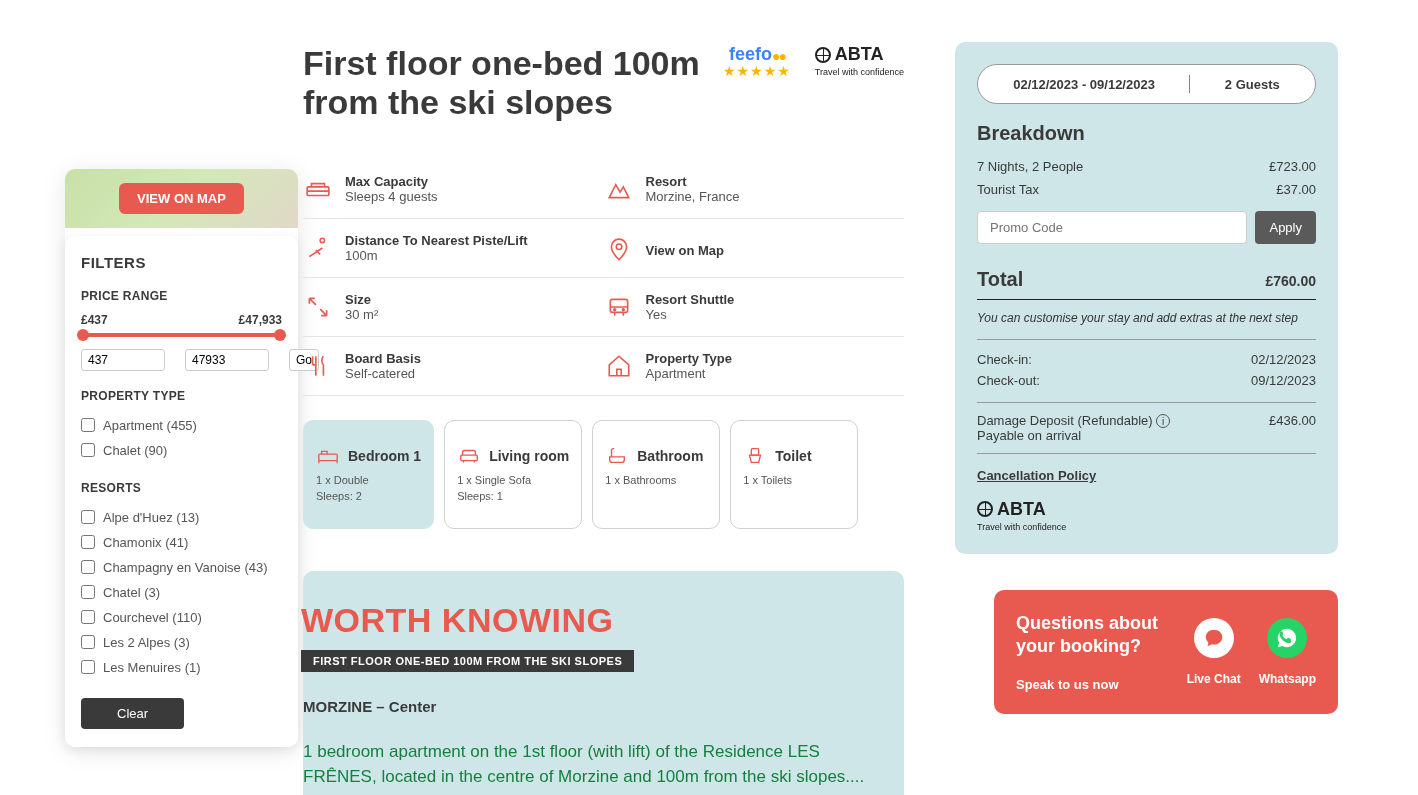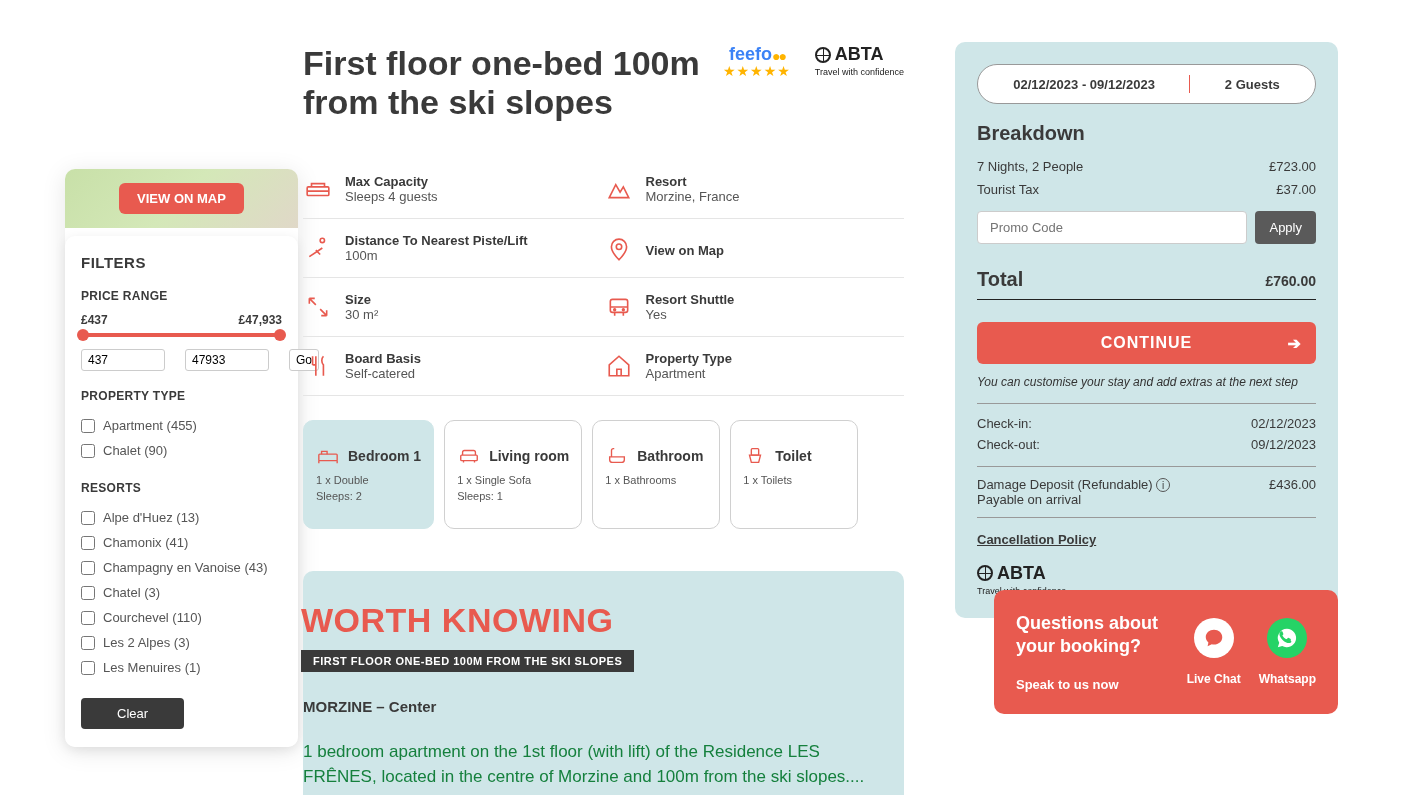--- a/index.html
+++ b/index.html
@@ -13,21 +13,21 @@
 .filter-body { background: #fff; border-radius: 10px; padding: 18px 16px; margin-top: 8px; box-shadow: 0 2px 12px rgba(0,0,0,0.08); }
 .filter-title { font-weight: 700; font-size: 15px; letter-spacing: 0.5px; margin-bottom: 18px; }
 .filter-label { font-weight: 700; font-size: 12px; letter-spacing: 0.3px; margin-bottom: 10px; }
 .price-range-top { display: flex; justify-content: space-between; font-size: 12px; font-weight: 600; margin-bottom: 6px; }
 .slider-track { height: 4px; background: #e85a4f; border-radius: 2px; position: relative; margin-bottom: 12px; }
 .slider-thumb { width: 12px; height: 12px; background: #e85a4f; border-radius: 50%; position: absolute; top: -4px; }
 .price-inputs { display: flex; gap: 20px; margin-bottom: 18px; align-items: center; }
 .price-inputs input { width: 84px; padding: 3px 6px; border: 1px solid #ccc; border-radius: 3px; font-size: 12px; }
 .go-btn { border: 1px solid #ccc; background: #fff; padding: 3px 6px; border-radius: 3px; font-size: 12px; cursor: pointer; }
 .filter-section { margin-bottom: 18px; }
-.checkbox-item { display: flex; align-items: flex-end; gap: 8px; padding: 5px 0; font-size: 13px; color: #555; }
+.checkbox-item { display: flex; align-items: flex-start; gap: 8px; padding: 5px 0; font-size: 13px; color: #555; }
 .checkbox-item input { width: 14px; height: 14px; cursor: pointer; }
 .clear-btn { background: #3a3a3a; color: #fff; border: none; padding: 8px 36px; border-radius: 4px; font-size: 13px; cursor: pointer; }
 
 
 .main { position: absolute; left: 303px; top: 44px; width: 601px; }
 .title-row { display: flex; justify-content: space-between; align-items: flex-start; }
 .page-title { font-size: 34px; font-weight: 700; color: #3a3a3a; line-height: 1.15; max-width: 420px; }
 .badges { display: flex; gap: 24px; align-items: flex-start; }
 .feefo { text-align: center; }
 .feefo-text { font-weight: 700; font-size: 18px; color: #3b82f6; display: inline-block; }
@@ -350,24 +350,20 @@
         <span>£37.00</span>
       </div>
     <div class="promo-row">
       <input class="promo-input" placeholder="Promo Code" style="">
       <button class="apply-btn">Apply</button>
     </div>
     <div class="total-row">
       <span class="total-label">Total</span>
       <span class="total-val">£760.00</span>
     </div>
-    <button class="continue-btn">
-      <span>CONTINUE</span>
-      <span class="continue-arrow">➔</span>
-    </button>
     <div class="continue-note">You can customise your stay and add extras at the next step</div>
     <div class="check-row">
         <span>Check-in:</span>
         <span>02/12/2023</span>
       </div>
     <div class="check-row">
         <span>Check-out:</span>
         <span>09/12/2023</span>
       </div>
     <div class="deposit-row">

